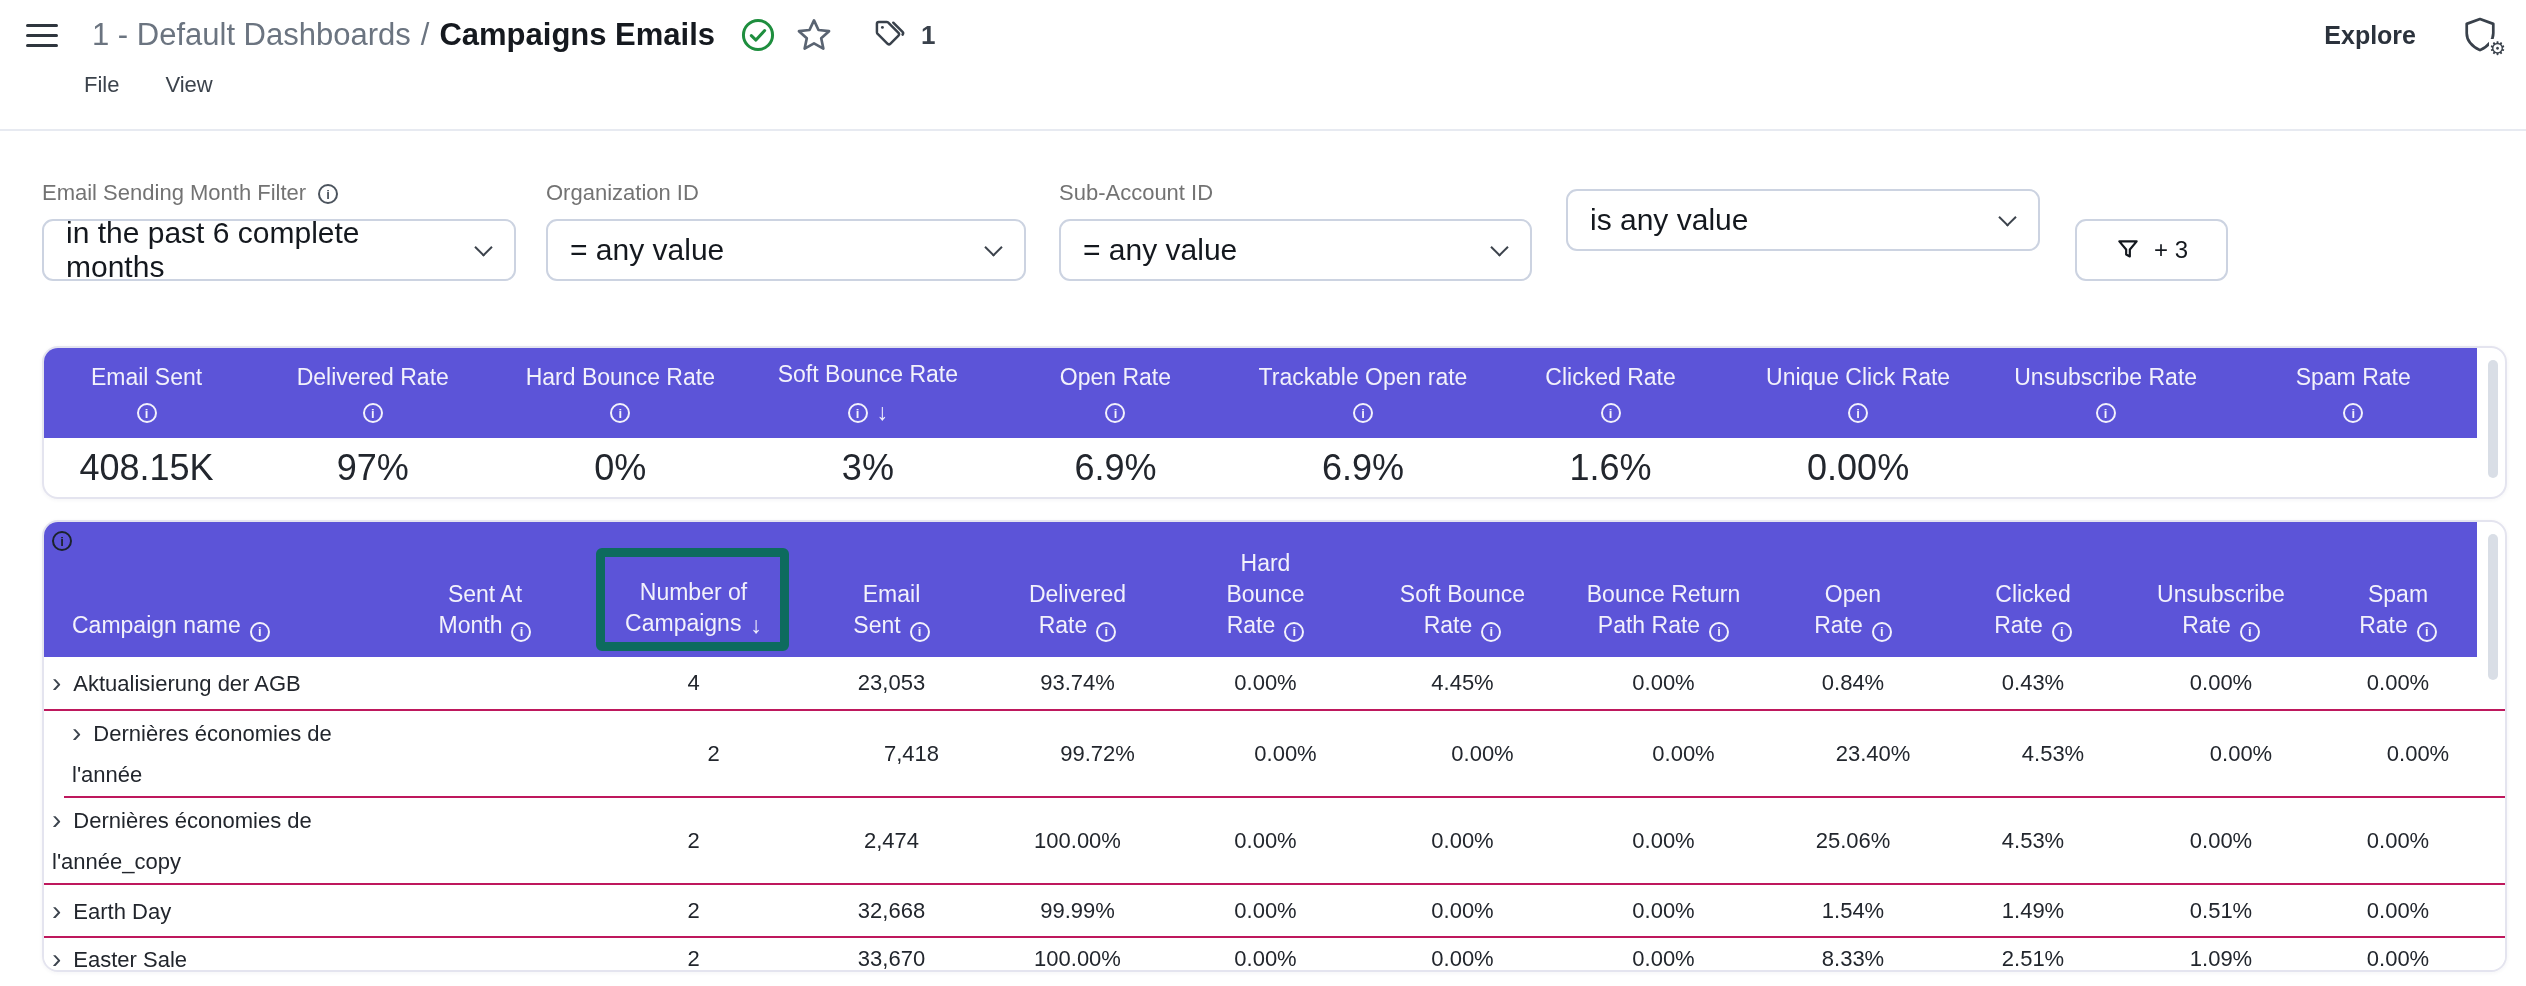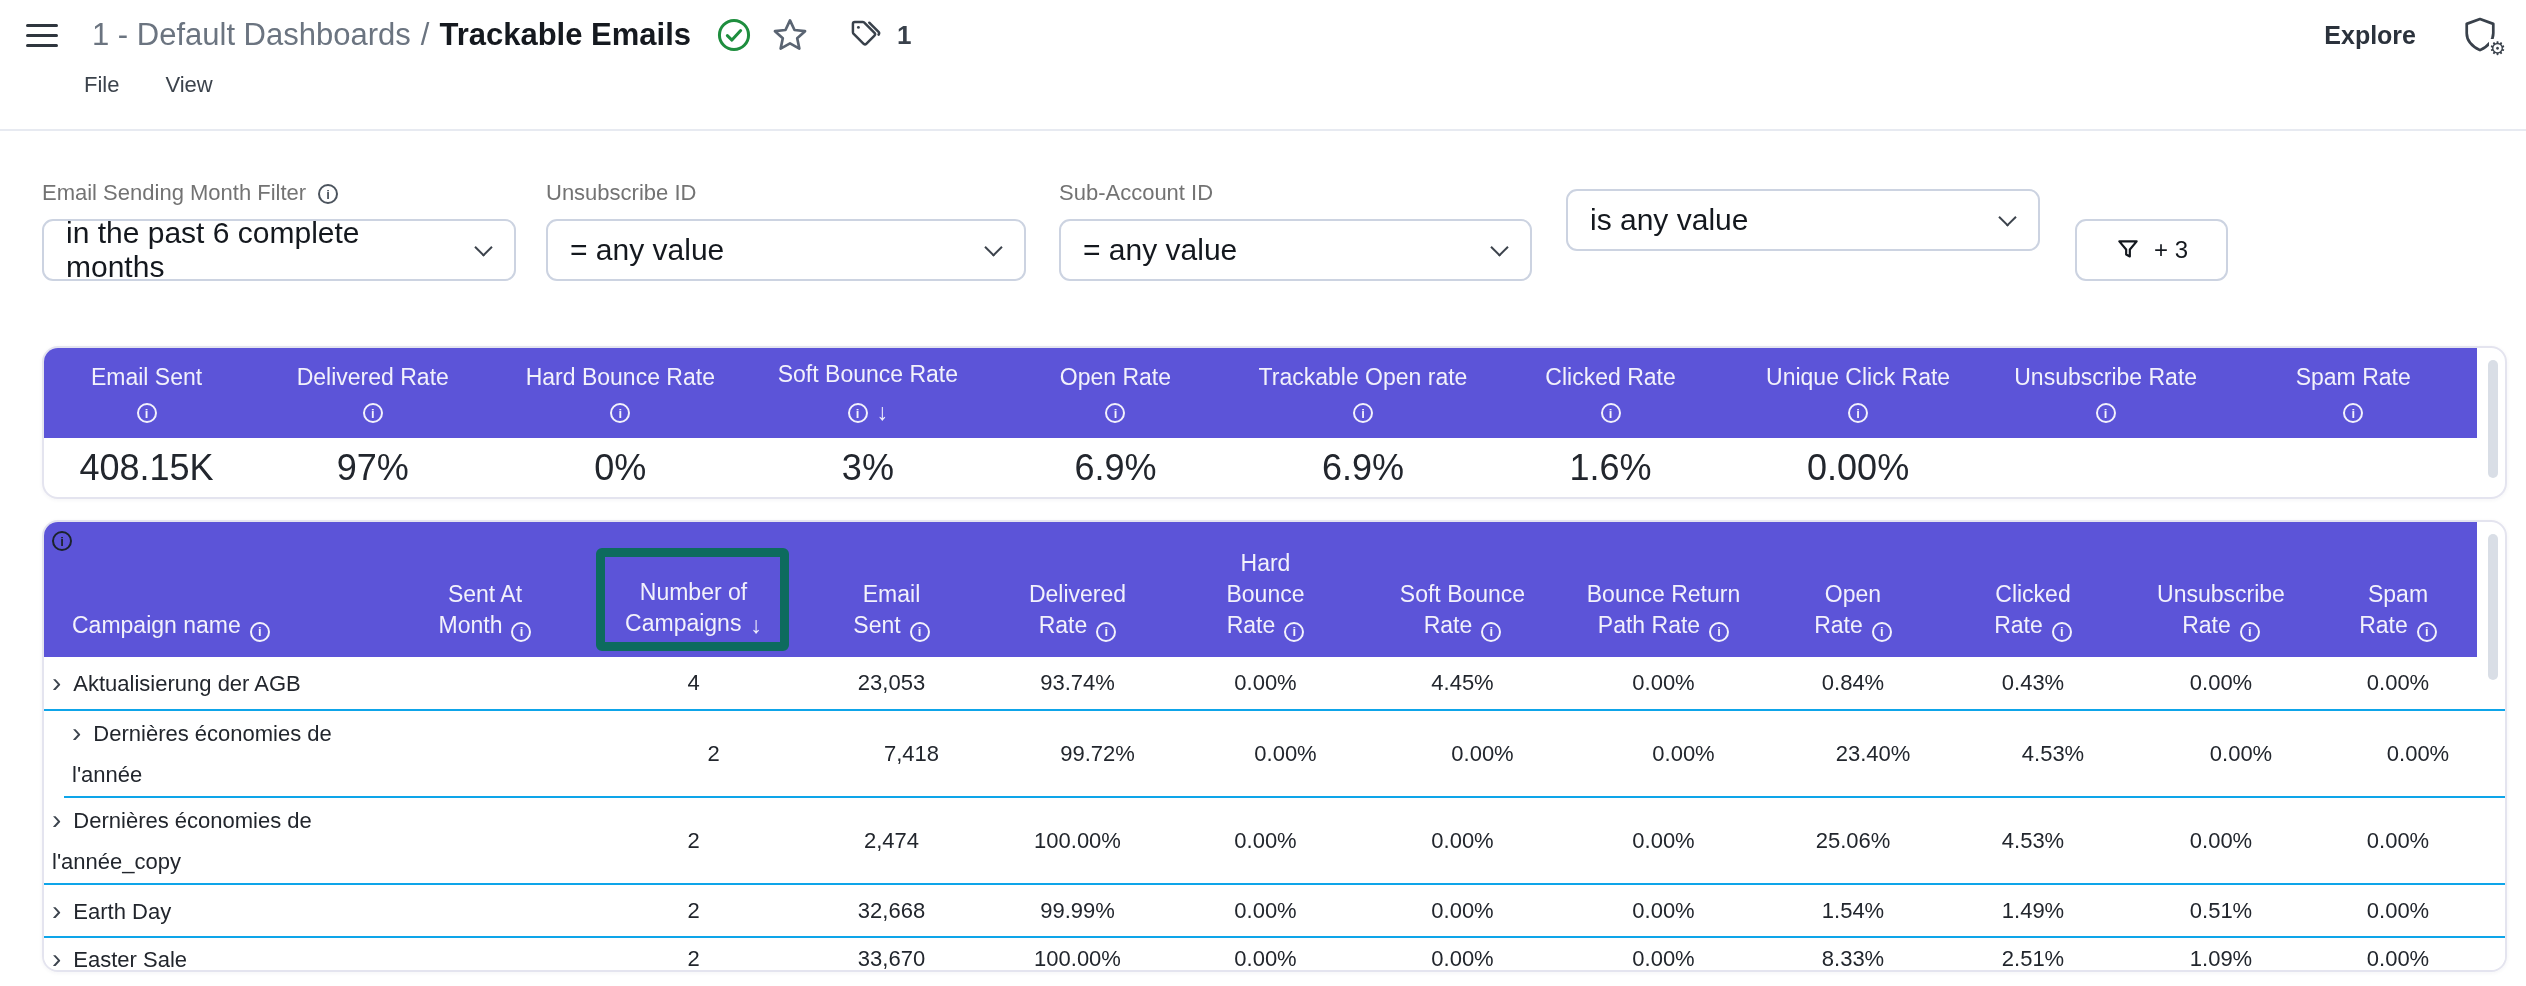--- a/index.html
+++ b/index.html
@@ -70,21 +70,21 @@
   
   .t-header { height: 135px; width: calc(100% - 28px); background: #5c54d8; display: grid; }
   .th { display: flex; align-items: flex-end; justify-content: center;
         padding-bottom: 16px; color: #f2f1fb; cursor: pointer; }
   .th-wrap { text-align: center; font-size: 23px; line-height: 31px; }
   .th:first-child { justify-content: flex-start; padding-left: 28px; }
   .th:first-child .th-wrap { text-align: left; }
   .th-icon-gap { display: inline-flex; margin-left: 9px; vertical-align: -2px; }
   .tbl-info { position: absolute; left: 8px; top: 9px; color: #1b232c; z-index: 3; }
 
-  .t-row { display: grid; align-items: center; border-bottom: 2px solid #0ea5e9;
+  .t-row { display: grid; align-items: center; border-bottom: 2px solid #be185d;
            background: #fff; }
   .td { text-align: center; font-size: 22px; color: #22262d; }
   .td-name { font-size: 22px; color: #22262d; line-height: 41px; padding-left: 8px; }
   .expand-icon { font-size: 28px; color: #3c444e; margin-right: 12px;
                  vertical-align: -1px; cursor: pointer; }
 
   .highlight-box { position: absolute; left: 596px; top: 548px; width: 193px; height: 103px;
                    border: 9px solid #0d6b5e; border-radius: 6px; z-index: 6;
                    pointer-events: none; }
 
@@ -99,21 +99,21 @@
 <body>
 
 <div class="topbar">
   <div class="row1">
     <div class="hamburger">
         <i></i>
         <i></i>
         <i></i>
       </div>
     <div class="breadcrumb">
-      <span class="crumb-dim">1 - Default Dashboards</span><span class="crumb-sep">/</span><span class="crumb-title">Trackable Emails</span>
+      <span class="crumb-dim">1 - Default Dashboards</span><span class="crumb-sep">/</span><span class="crumb-title">Campaigns Emails</span>
     </div>
     <span class="hicon">
       <svg width="38" height="38" viewBox="0 0 24 24" fill="none" stroke="#1e8e3e" stroke-width="1.9">
         <circle cx="12" cy="12" r="9.2"></circle>
         <polyline points="7.8,12.4 10.7,15.2 16.2,9.2" stroke-linecap="round" stroke-linejoin="round"></polyline>
       </svg>
     </span>
     <span class="hicon" style="margin-left:18px">
       <svg width="38" height="38" viewBox="0 0 24 24" fill="none" stroke="#5a6472" stroke-width="1.7" stroke-linejoin="round">
         <path d="M12 2.8l2.85 6.05 6.65.72-4.95 4.45 1.35 6.55L12 17.3l-5.9 3.27 1.35-6.55L2.5 9.57l6.65-.72z"></path>
@@ -153,21 +153,21 @@
         <span>Email Sending Month Filter</span>
         <span class="info-i" style="color: rgb(76, 84, 94);"></span>
       </div>
       <div class="select">
         <span class="sel-value">in the past 6 complete months</span>
         <span class="chev"></span>
       </div>
     </div>
     <div class="filter-group" style="left: 546px; width: 480px;">
       <div class="filter-label">
-        <span>Unsubscribe ID</span>
+        <span>Organization ID</span>
       </div>
       <div class="select">
         <span class="sel-value">= any value</span>
         <span class="chev"></span>
       </div>
     </div>
     <div class="filter-group" style="left: 1059px; width: 473px;">
       <div class="filter-label">
         <span>Sub-Account ID</span>
       </div>

